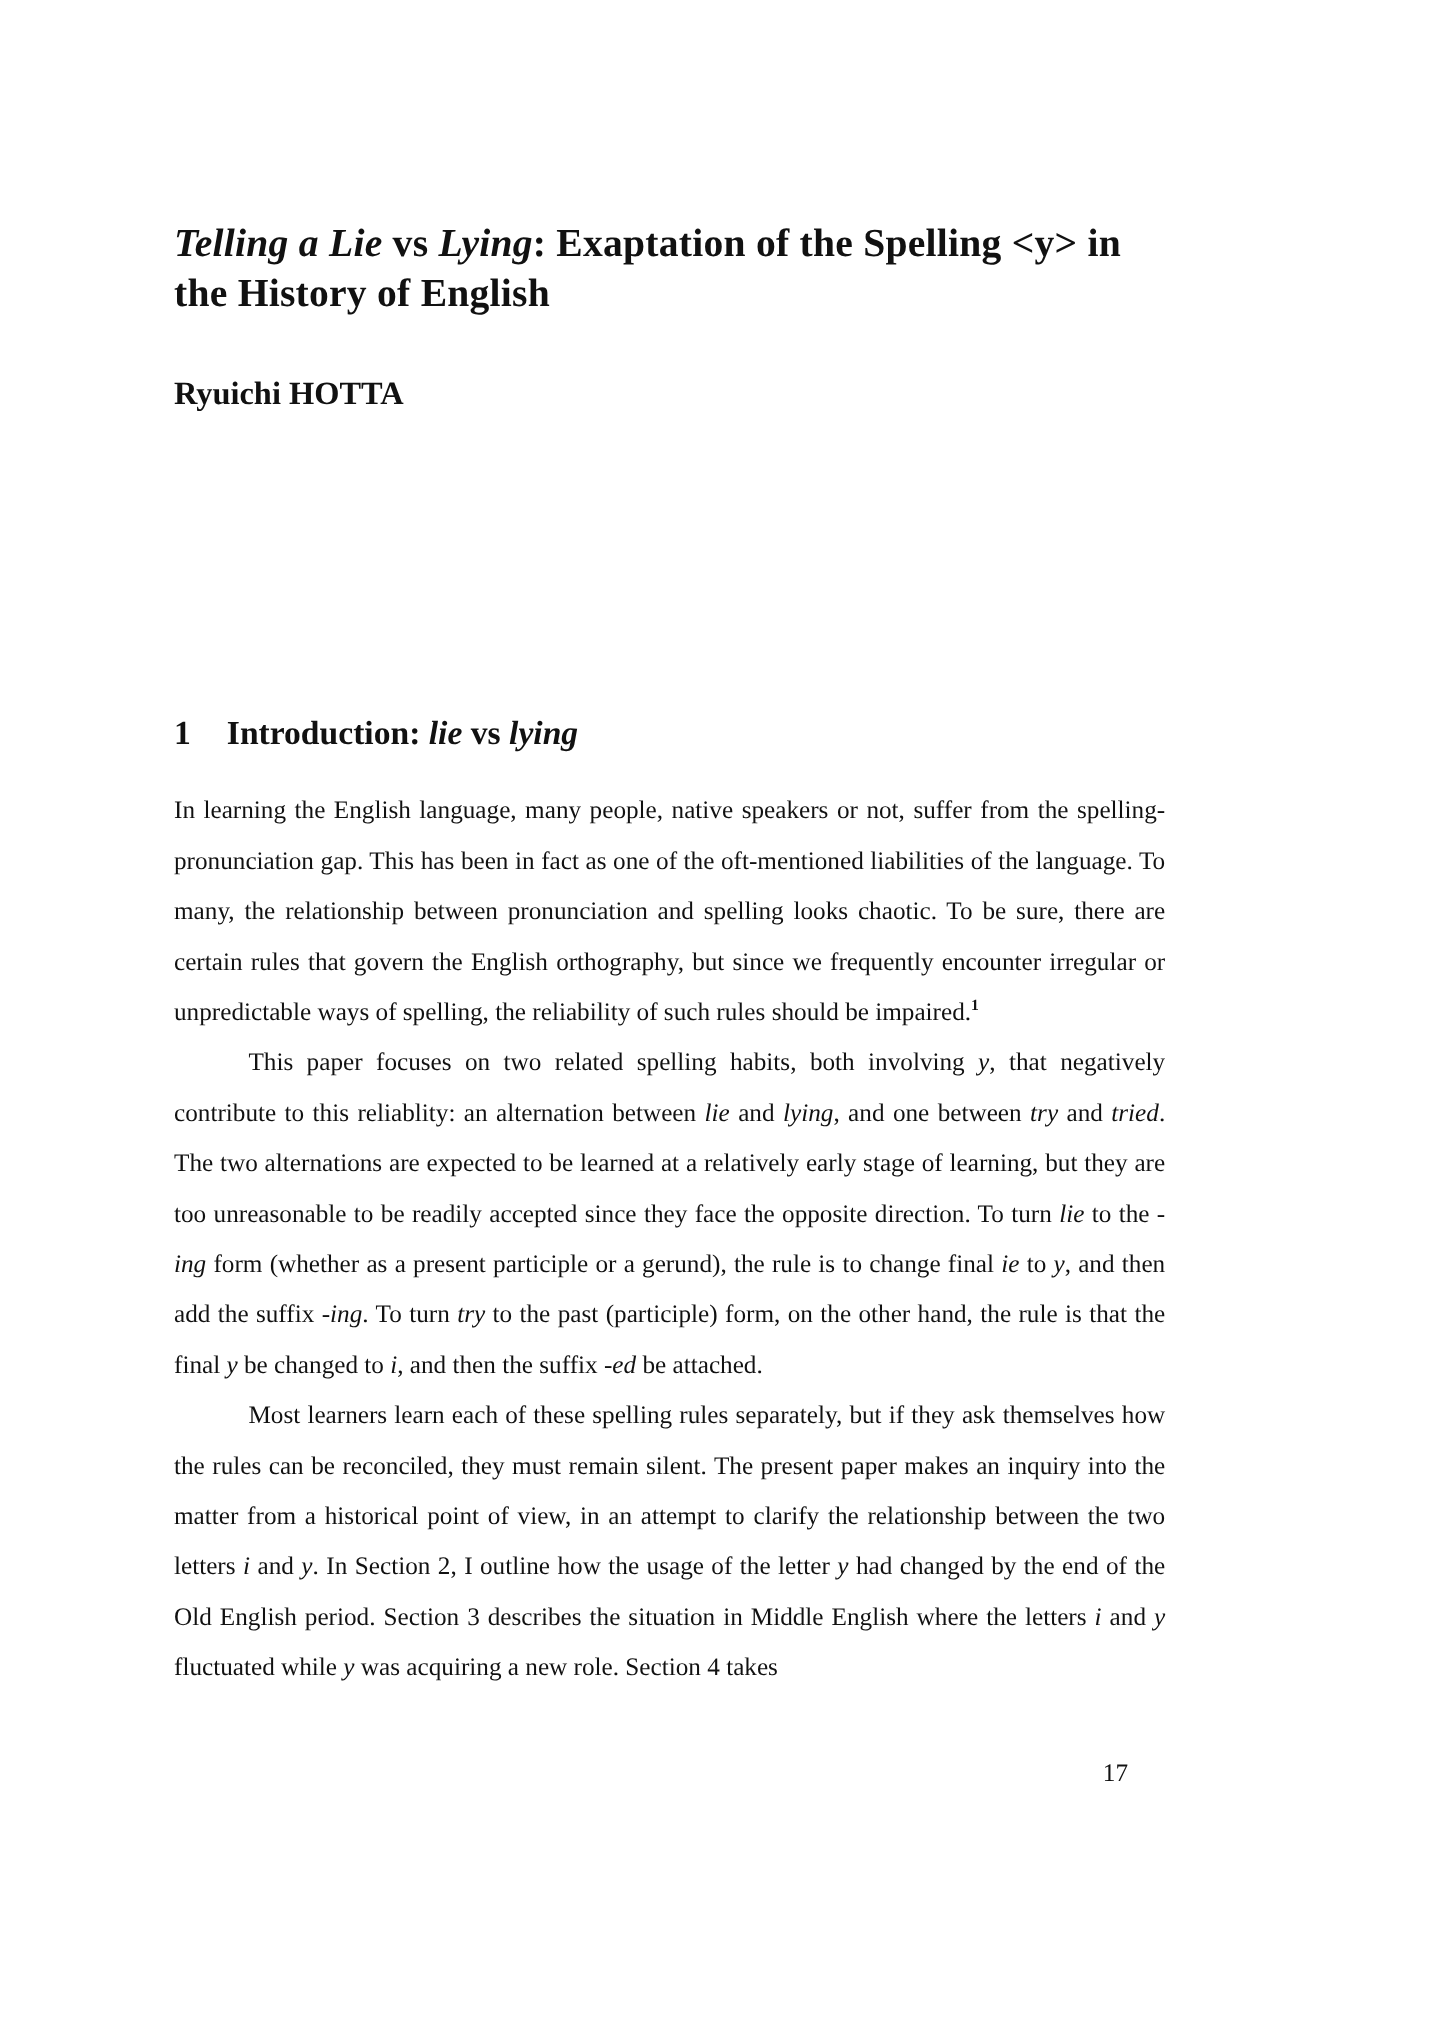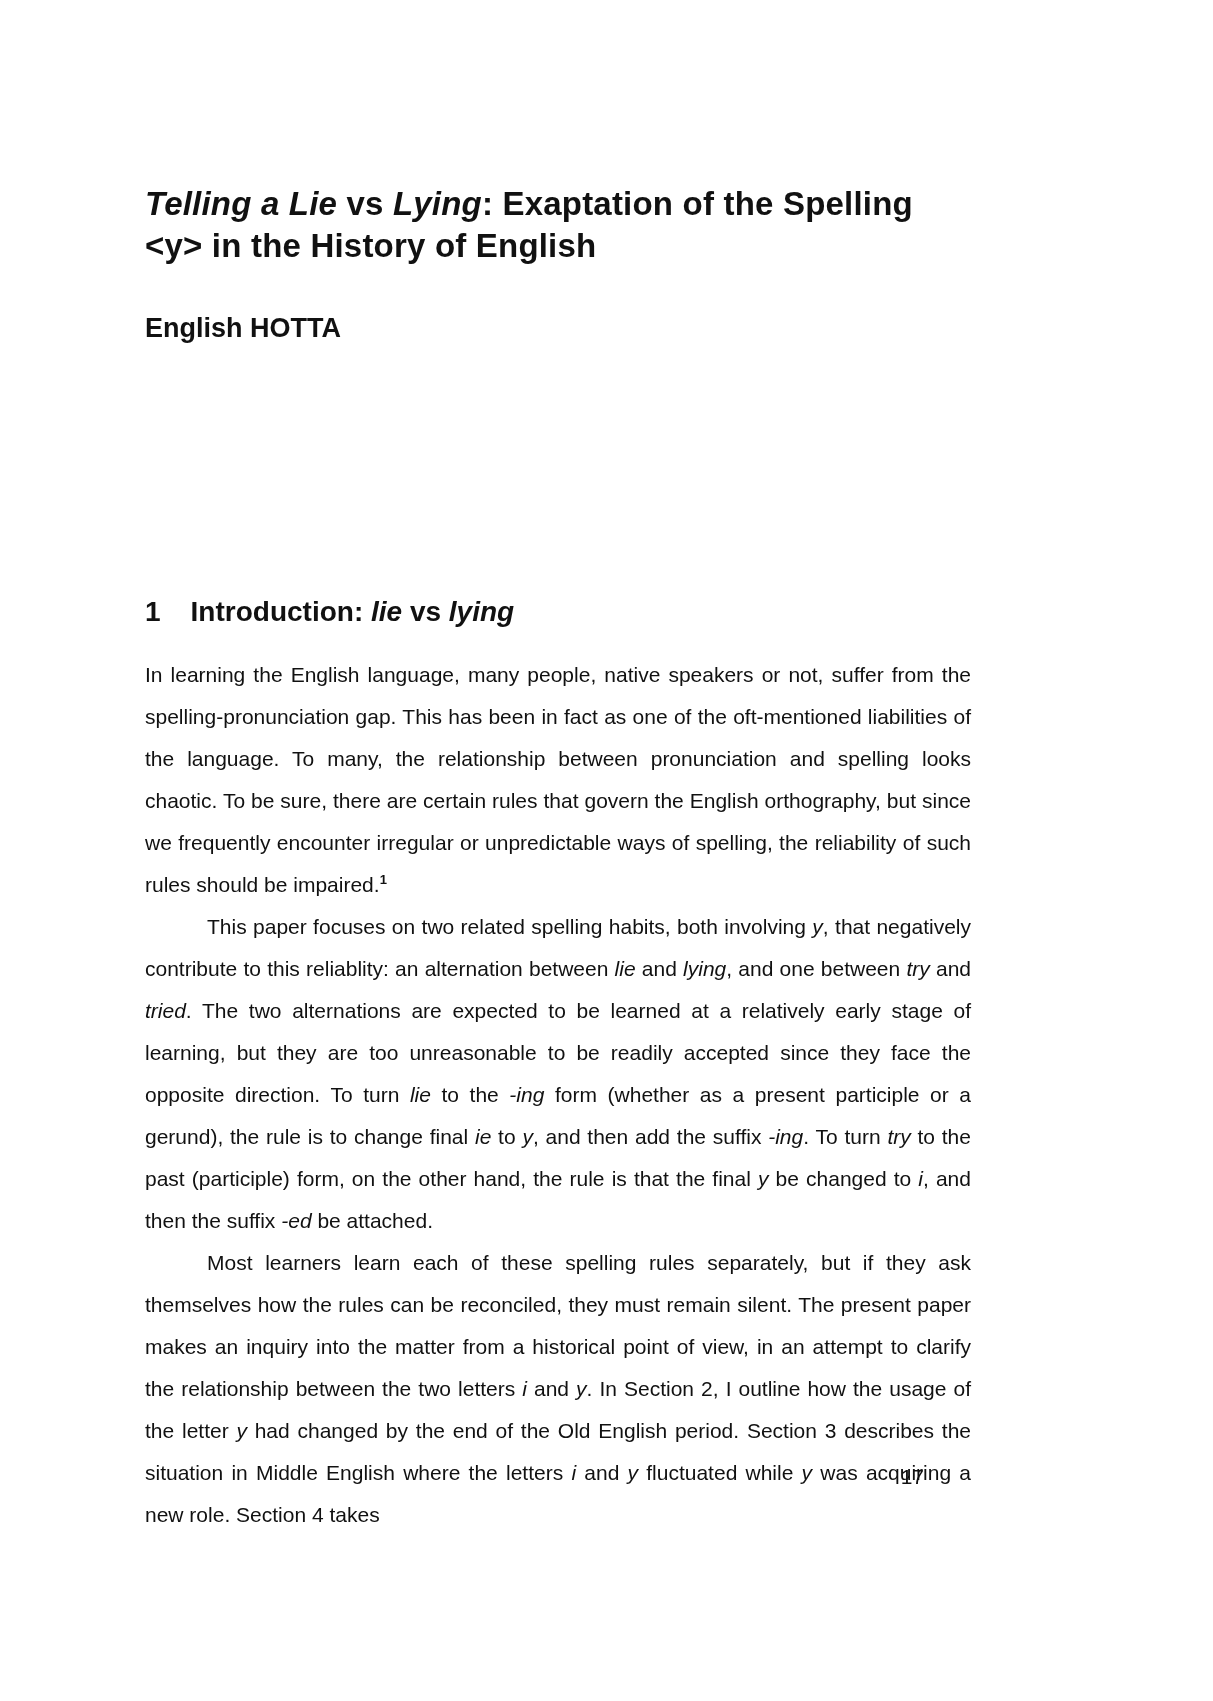--- a/index.html
+++ b/index.html
@@ -6,21 +6,21 @@
     margin: 0;
     padding: 0;
     background: #ffffff;
   }
   .page {
     position: relative;
     width: 1183px;
     height: 1701px;
     background: #ffffff;
     color: #111111;
-    font-family: Liberation Sans, sans-serif;
+    font-family: Liberation Serif, serif;
     overflow: hidden;
   }
   .content {
     position: absolute;
     left: 145px;
     top: 0;
     width: 826px;
   }
   .title {
     margin: 183px 0 0 0;
@@ -56,34 +56,34 @@
   }
   .body-para sup {
     font-size: 13px;
     font-weight: bold;
     line-height: 0;
     vertical-align: super;
   }
   .page-number {
     position: absolute;
     top: 1465px;
-    right: 259px;
+    right: 243px;
     font-size: 21px;
   }
   .run-i { font-style: italic; }
 </style>
 </head>
 <body>
 
 <div class="page">
   <div class="content">
 
     <h1 class="title"><span class="run-i">Telling a Lie</span><span> vs </span><span class="run-i">Lying</span><span>: Exaptation of the Spelling &lt;y&gt; in the History of English</span></h1>
 
-    <div class="author">English HOTTA</div>
+    <div class="author">Ryuichi HOTTA</div>
 
     <h2 class="heading">
       <span class="sec-num">1</span><span class="sec-text"><span>Introduction: </span><span class="run-i">lie</span><span> vs </span><span class="run-i">lying</span></span>
     </h2>
 
     <p class="body-para first"><span>In learning the English language, many people, native speakers or not, suffer from the spelling-pronunciation gap.  This has been in fact as one of the oft-mentioned liabilities of the language.  To many, the relationship between pronunciation and spelling looks chaotic.  To be sure, there are certain rules that govern the English orthography, but since we frequently encounter irregular or unpredictable ways of spelling, the reliability of such rules should be impaired.</span><sup>1</sup></p>
 
     <p class="body-para indent"><span>This paper focuses on two related spelling habits, both involving </span><span class="run-i">y</span><span>, that negatively contribute to this reliablity: an alternation between </span><span class="run-i">lie</span><span> and </span><span class="run-i">lying</span><span>, and one between </span><span class="run-i">try</span><span> and </span><span class="run-i">tried</span><span>.  The two alternations are expected to be learned at a relatively early stage of learning, but they are too unreasonable to be readily accepted since they face the opposite direction.  To turn </span><span class="run-i">lie</span><span> to the </span><span class="run-i">-ing</span><span> form (whether as a present participle or a gerund), the rule is to change final </span><span class="run-i">ie</span><span> to </span><span class="run-i">y</span><span>, and then add the suffix </span><span class="run-i">-ing</span><span>.  To turn </span><span class="run-i">try</span><span> to the past (participle) form, on the other hand, the rule is that the final </span><span class="run-i">y</span><span> be changed to </span><span class="run-i">i</span><span>, and then the suffix </span><span class="run-i">-ed</span><span> be attached.</span></p>
 
     <p class="body-para indent"><span>Most learners learn each of these spelling rules separately, but if they ask themselves how the rules can be reconciled, they must remain silent.  The present paper makes an inquiry into the matter from a historical point of view, in an attempt to clarify the relationship between the two letters </span><span class="run-i">i</span><span> and </span><span class="run-i">y</span><span>.  In Section 2, I outline how the usage of the letter </span><span class="run-i">y</span><span> had changed by the end of the Old English period.  Section 3 describes the situation in Middle English where the letters </span><span class="run-i">i</span><span> and </span><span class="run-i">y</span><span> fluctuated while </span><span class="run-i">y</span><span> was acquiring a new role.  Section 4 takes</span></p>

